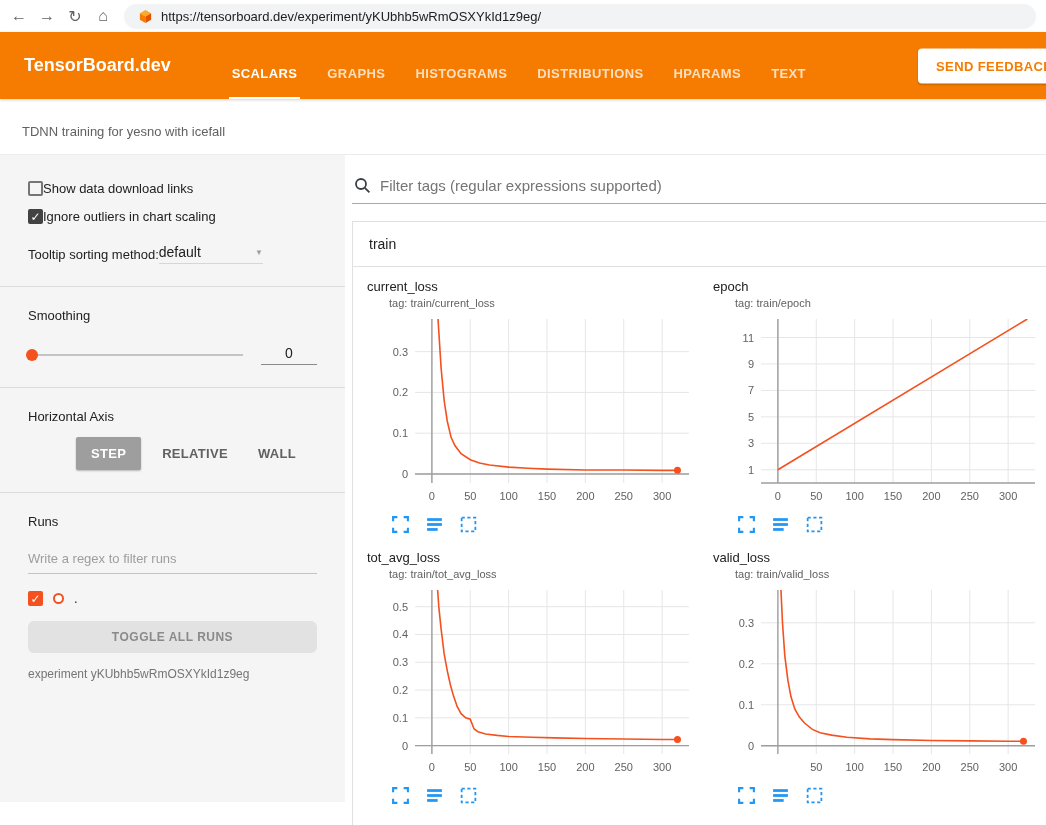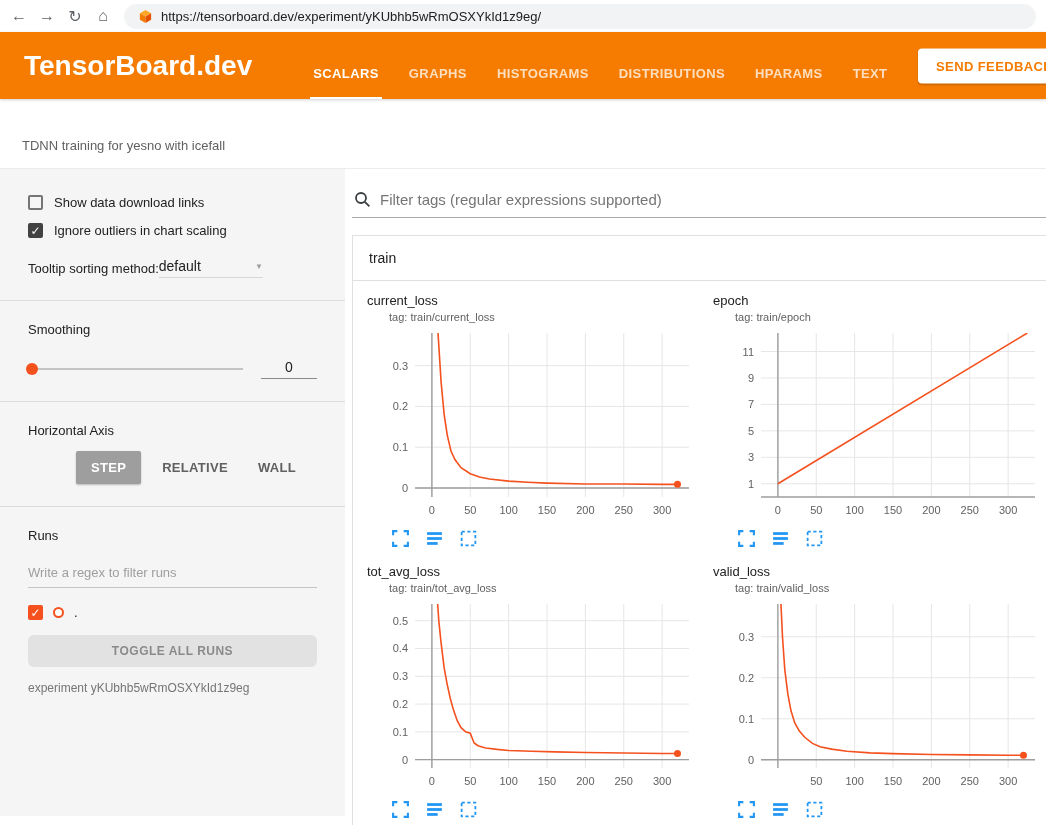--- a/index.html
+++ b/index.html
@@ -10,40 +10,40 @@
   .browser-bar { height:32px; background:#fff; display:flex; align-items:center; padding:0 10px 0 6px; gap:2px; }
   .nav-btn { width:26px; height:26px; display:flex; align-items:center; justify-content:center;
              color:#5f6368; font-size:16px; border-radius:50%; cursor:pointer; }
   .addr-bar { flex:1; height:25px; background:#f1f3f4; border-radius:13px; display:flex; align-items:center;
               padding:0 14px; gap:8px; margin-left:6px; }
   .addr-url { font-size:13px; color:#202124; white-space:nowrap; }
 
   
   .app-header { height:67px; background:#f57c00; display:flex; align-items:stretch; padding:0 0 0 24px;
                 position:relative; color:#fff; box-shadow:0 1px 3px rgba(0,0,0,.18); }
-  .logo { font-size:28px; font-weight:bold; align-self:center; margin-right:46px; white-space:nowrap; }
+  .logo { font-size:18px; font-weight:bold; align-self:center; margin-right:46px; white-space:nowrap; }
   .tabs { display:flex; align-items:stretch;margin-top:16px; }
   .tab { display:flex; align-items:center; padding:0 15px; font-size:13px; font-weight:bold;
          letter-spacing:.4px; color:rgba(255,255,255,.75); position:relative; cursor:pointer; white-space:nowrap; }
   .tab.active { color:#fff; }
   .tab.active::after { content:""; position:absolute; left:12px; right:12px; bottom:0; height:2px; background:#fff; }
   .feedback-btn { position:absolute; left:918px; top:50%; transform:translateY(-50%); background:#fff; color:#f57c00;
                   font-size:13px; font-weight:bold; letter-spacing:.4px; padding:10px 18px; border:none;
                   border-radius:4px; white-space:nowrap; cursor:pointer; box-shadow:0 1px 2px rgba(0,0,0,.2); }
 
   
-  .title-bar { height:70px; display:flex; align-items:flex-end; padding:0 0 15px 22px; border-bottom:1px solid #ececec; background:#fff; }
+  .title-bar { height:56px; display:flex; align-items:flex-end; padding:0 0 15px 22px; border-bottom:1px solid #ececec; background:#fff; }
   .title-text { font-size:13px; color:#616161; }
 
   
   .content { display:flex; height:647px; }
 
   
   .sidebar { width:345px; flex:none; background:#f5f5f5; padding:26px 28px 0; font-size:13px; color:#212121; }
-  .check-row { display:flex; align-items:center; gap:11px; margin-bottom:13px; }
+  .check-row { display:flex; align-items:center; margin-bottom:13px; }
   .cb { width:15px; height:15px; border:2px solid #757575; border-radius:2px; flex:none; background:#f5f5f5;
         display:flex; align-items:center; justify-content:center; cursor:pointer; }
   .cb .checkmark { color:#fff; font-size:12px; line-height:1; font-weight:bold; }
   .cb.dark-checked { background:#424242; border-color:#424242; }
   .cb.run-checked { background:#f4511e; border-color:#f4511e; }
   .tooltip-row { display:flex; align-items:center; margin-top:20px; }
   .select { width:104px; border-bottom:1px solid #d6d6d6; display:flex; justify-content:space-between;
             align-items:center; font-size:14px; padding-bottom:3px; cursor:pointer; }
   .select .caret { color:#9e9e9e; font-size:8px; }
   .divider { border-top:1px solid #dcdcdc; margin:22px -28px 0; }

